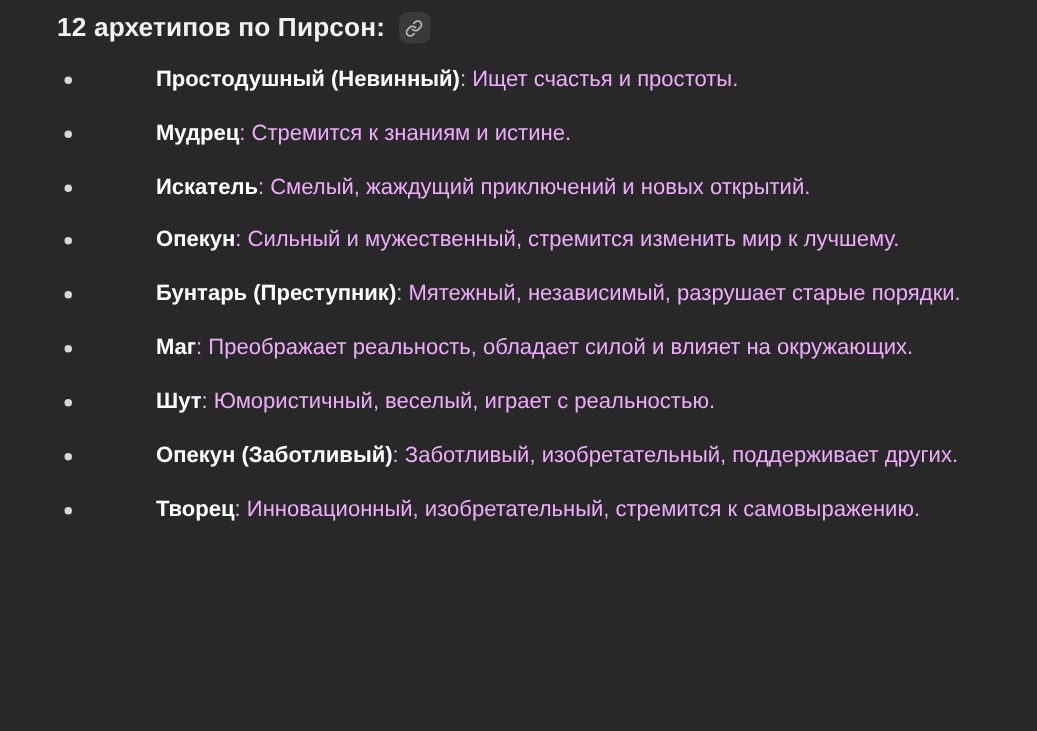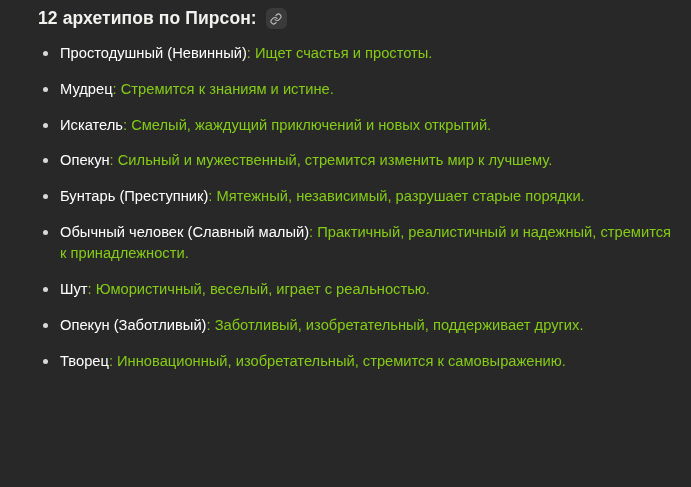--- a/index.html
+++ b/index.html
@@ -63,25 +63,26 @@
     content: "";
     position: absolute;
     left: 5px;
     top: 8px;
     width: 5px;
     height: 5px;
     border-radius: 50%;
     background: #d8d8d5;
   }
   .term {
-    font-weight: normal;
+    font-weight: bold;
     color: #ffffff;
+    margin-left: 44px;
   }
   .desc {
-    color: #84cc16;
+    color: #f0abfc;
   }
 </style>
 </head>
 <body>
 
 <div class="page">
 
   <div class="heading-row">
     <span class="heading-text">12 архетипов по Пирсон:</span>
     <span class="anchor-chip">
@@ -102,21 +103,21 @@
     <li>
       <span class="term">Искатель</span><span class="desc">: Смелый, жаждущий приключений и новых открытий.</span>
     </li>
     <li>
       <span class="term">Опекун</span><span class="desc">: Сильный и мужественный, стремится изменить мир к лучшему.</span>
     </li>
     <li>
       <span class="term">Бунтарь (Преступник)</span><span class="desc">: Мятежный, независимый, разрушает старые порядки.</span>
     </li>
     <li>
-      <span class="term">Обычный человек (Славный малый)</span><span class="desc">: Практичный, реалистичный и надежный, стремится к принадлежности.</span>
+      <span class="term">Маг</span><span class="desc">: Преображает реальность, обладает силой и влияет на окружающих.</span>
     </li>
     <li>
       <span class="term">Шут</span><span class="desc">: Юмористичный, веселый, играет с реальностью.</span>
     </li>
     <li>
       <span class="term">Опекун (Заботливый)</span><span class="desc">: Заботливый, изобретательный, поддерживает других.</span>
     </li>
     <li>
       <span class="term">Творец</span><span class="desc">: Инновационный, изобретательный, стремится к самовыражению.</span>
     </li>

